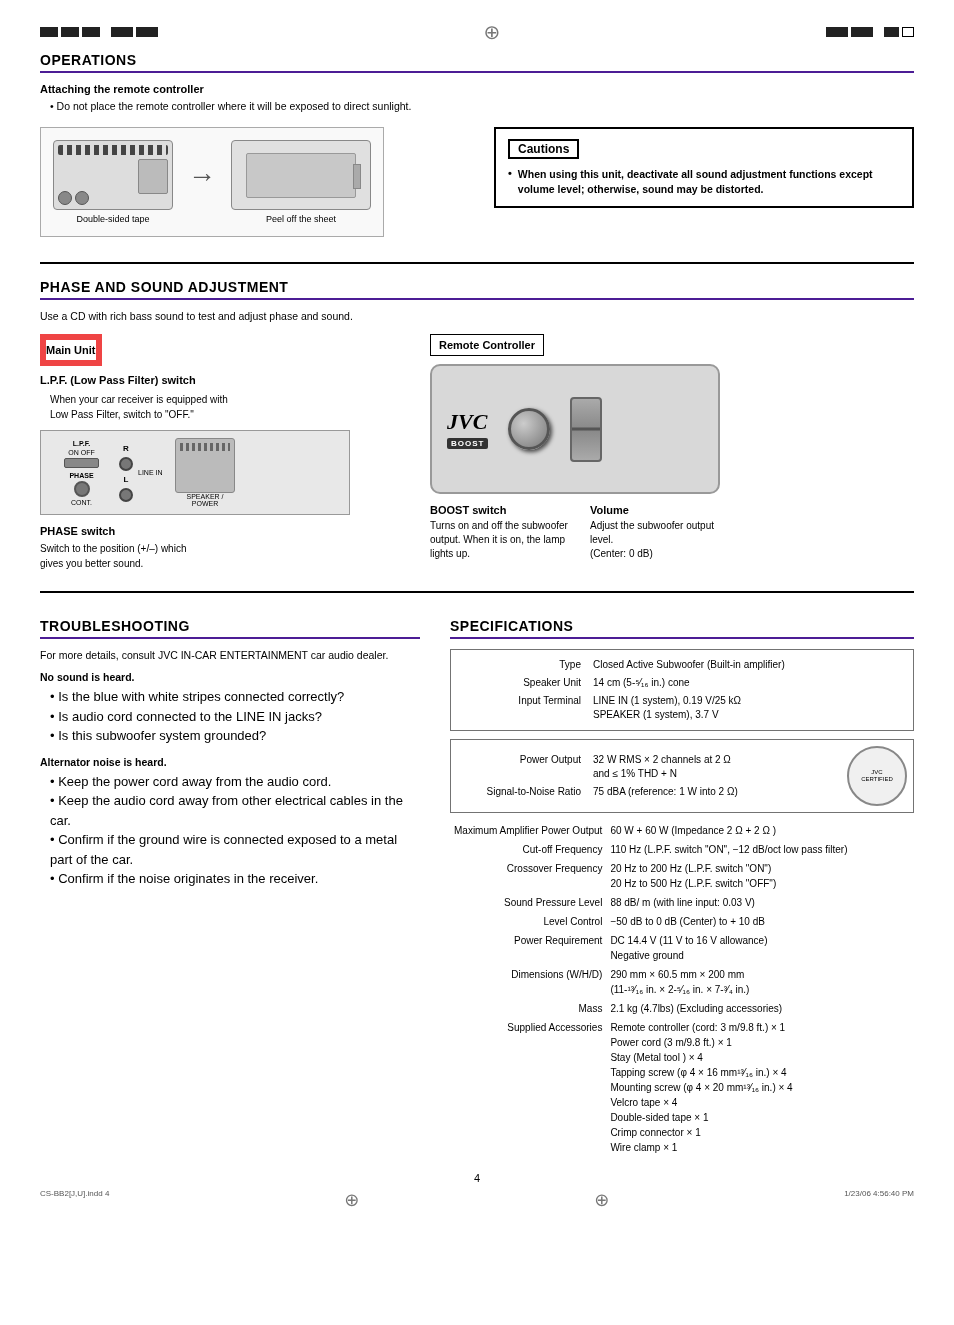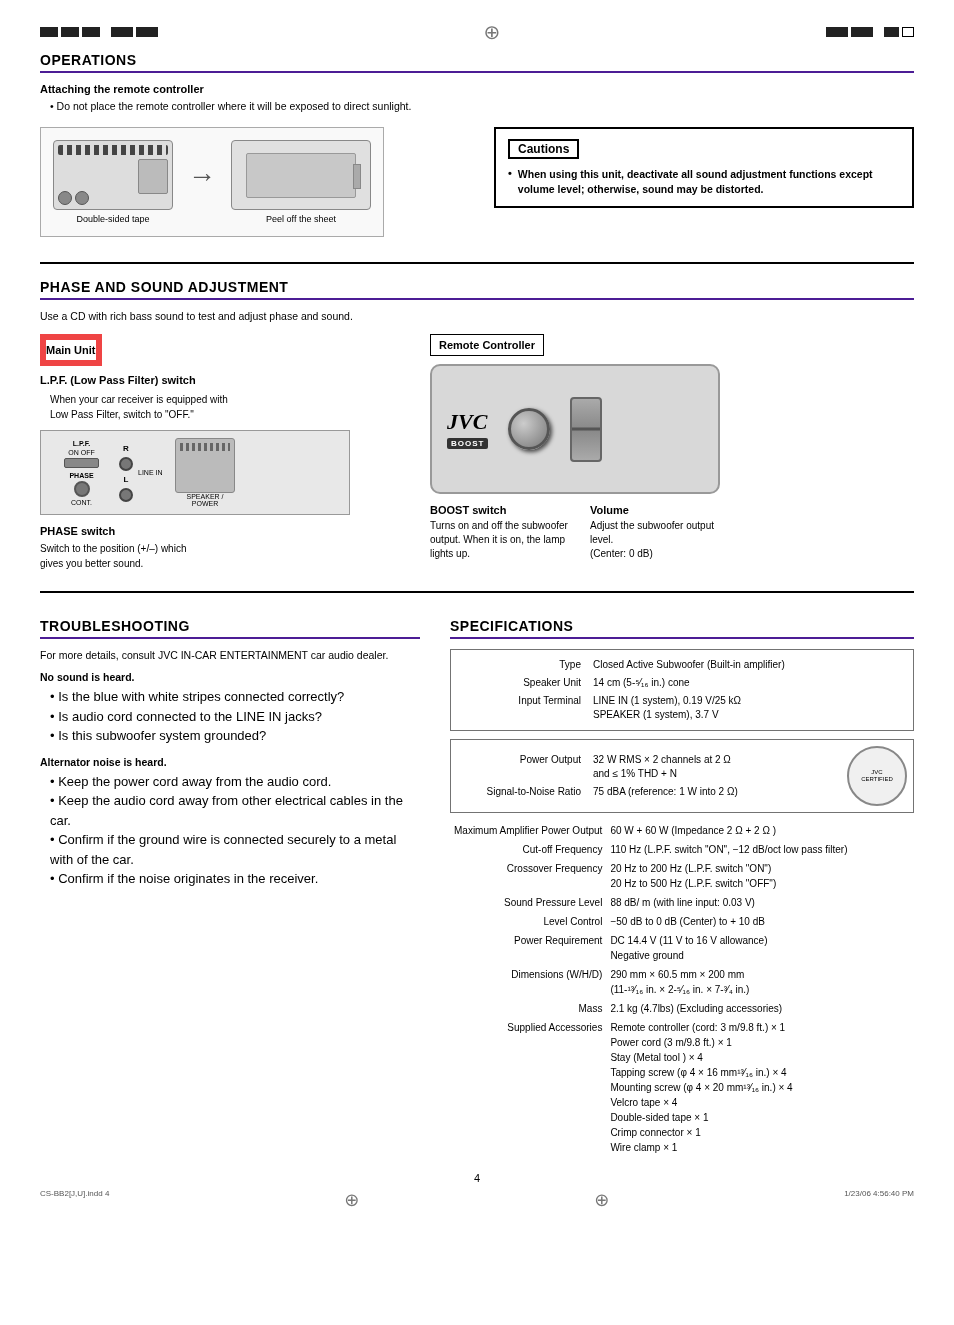--- a/index.html
+++ b/index.html
@@ -427,21 +427,21 @@
       <div class="trouble-group-title">No sound is heard.</div>
       <div class="trouble-bullet">Is the blue with white stripes connected correctly?</div>
       <div class="trouble-bullet">Is audio cord connected to the LINE IN jacks?</div>
       <div class="trouble-bullet">Is this subwoofer system grounded?</div>
     </div>
 
     <div class="trouble-item">
       <div class="trouble-group-title">Alternator noise is heard.</div>
       <div class="trouble-bullet">Keep the power cord away from the audio cord.</div>
       <div class="trouble-bullet">Keep the audio cord away from other electrical cables in the car.</div>
-      <div class="trouble-bullet">Confirm if the ground wire is connected securely to a metal with of the car.</div>
+      <div class="trouble-bullet">Confirm if the ground wire is connected exposed to a metal part of the car.</div>
       <div class="trouble-bullet">Confirm if the noise originates in the receiver.</div>
     </div>
   </div>
 
   <div class="specifications-col">
     <div class="section-title">SPECIFICATIONS</div>
 
     <div class="specs-box">
       <table class="specs-table">
         <tbody>

